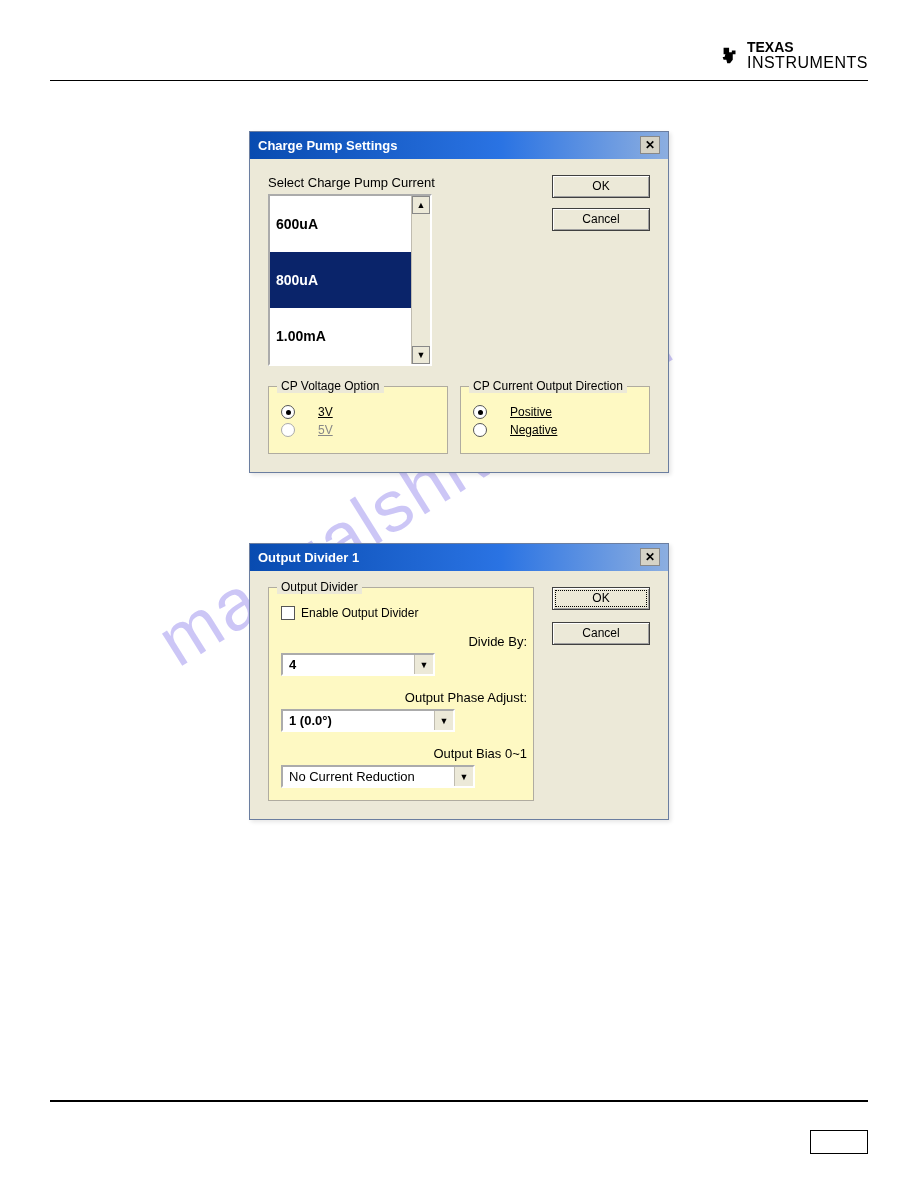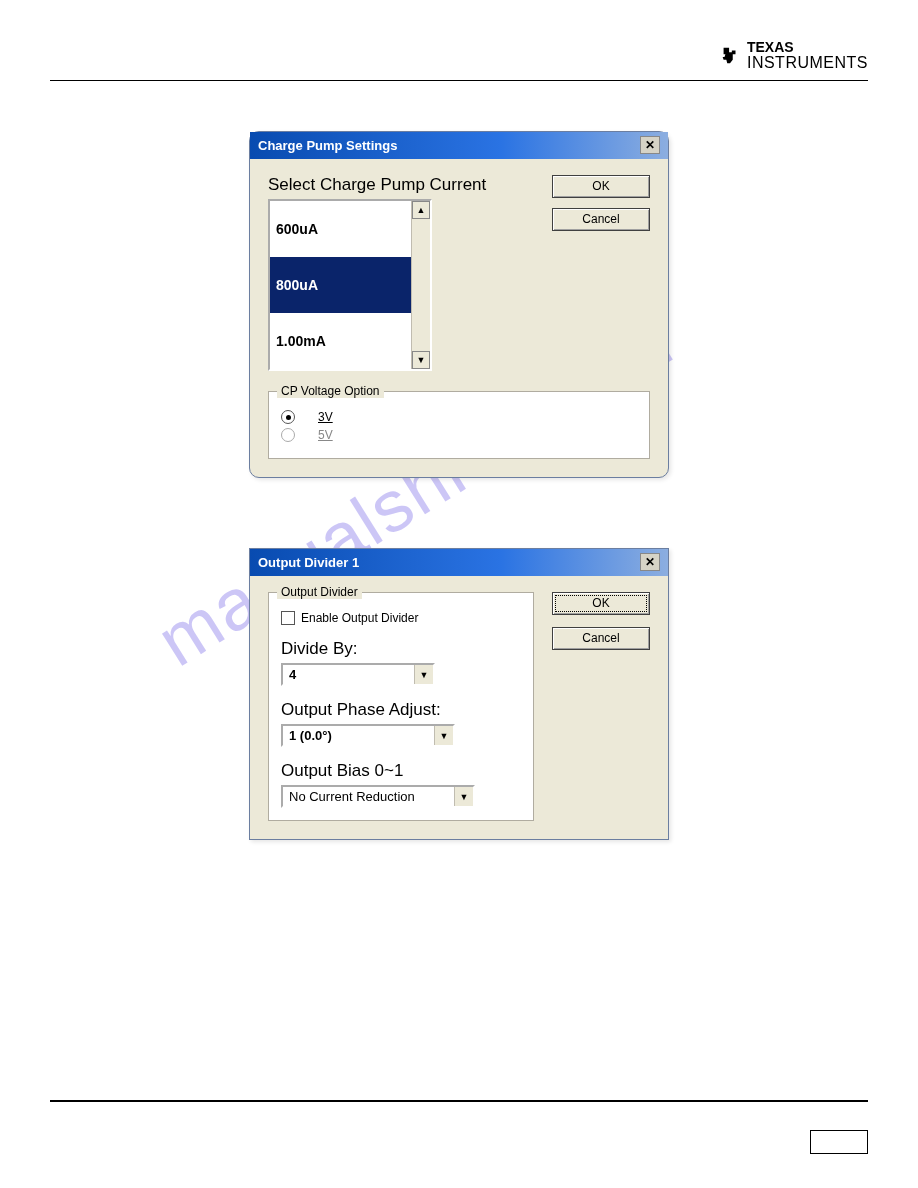--- a/index.html
+++ b/index.html
@@ -77,22 +77,22 @@
     border: 1px solid #404040;
     background: #ece9d8;
     box-shadow: inset 1px 1px 0 #fff, inset -1px -1px 0 #a0a0a0;
     font-size: 12px;
   }
   .win-btn.focus { outline: 1px dotted #000; outline-offset: -4px; }
 
   .groupbox {
     border: 1px solid #b0aca0;
     position: relative;
-    padding: 14px 20px 12px 12px;
-    background: #ffffff;
+    padding: 14px 6px 12px 12px;
+    background: #fef9c3;
   }
   .groupbox .legend {
     position: absolute;
     top: -8px;
     left: 8px;
     background: #ece9d8;
     padding: 0 4px;
     font-size: 12px;
   }
 
@@ -146,34 +146,34 @@
     bottom: 80px; left:50px; right:50px;
     border: none; border-top: 2px solid #000;
   }
   .footer-box {
     position: absolute;
     bottom: 34px; right: 50px;
     border: 1px solid #000; padding: 4px 28px;
     height: 14px;
   }
 
-  #dialog1 { width: 418px; margin: 0 auto 70px auto; border-radius: 10px; }
+  #dialog1 { width: 418px; margin: 0 auto 70px auto; }
   #dialog2 { width: 418px; margin: 0 auto; }
 
   .d1-top { display:flex; align-items:flex-start; gap:30px; }
   .d1-btns { display:flex; flex-direction:column; gap:10px; margin-left:auto;}
   .d1-groups { display:flex; gap:12px; margin-top:20px; }
   .d1-groups .groupbox:first-child { width: 160px; }
   .d1-groups .groupbox:last-child { flex:1; }
 
   .d2-row { display:flex; align-items:flex-start; gap:18px; }
   .d2-btns { display:flex; flex-direction:column; gap:12px; }
   .d2-group { flex:1; }
 
-  .lbl { font-size:17px; margin-bottom:4px; display:block; }
+  .lbl { font-size:13px; margin-bottom:4px; display:block;text-align:right; }
 
 </style>
 </head>
 <body>
 
 <div class="header-row">
   <div class="ti-logo">
     <svg viewBox="0 0 24 24">
         <path d="M6 3h5v5h3v-2h4v4h-3v6l-3 4h-3l-1-4H5l-1-3h2l1-3H5V3z" fill="#000"></path>
       </svg>
@@ -221,20 +221,31 @@
         <span class="legend">CP Voltage Option</span>
         <div class="radio-row">
           <span class="radio-dot on"></span>
           <span>3V</span>
         </div>
         <div class="radio-row disabled">
           <span class="radio-dot"></span>
           <span>5V</span>
         </div>
       </div>
+      <div class="groupbox">
+        <span class="legend">CP Current Output Direction</span>
+        <div class="radio-row">
+          <span class="radio-dot on"></span>
+          <span>Positive</span>
+        </div>
+        <div class="radio-row">
+          <span class="radio-dot"></span>
+          <span>Negative</span>
+        </div>
+      </div>
     </div>
 
   </div>
 </div>
 
 <div id="dialog2" class="dialog">
   <div class="titlebar">
     <span>Output Divider 1</span>
     <span class="close-btn">✕</span>
   </div>

